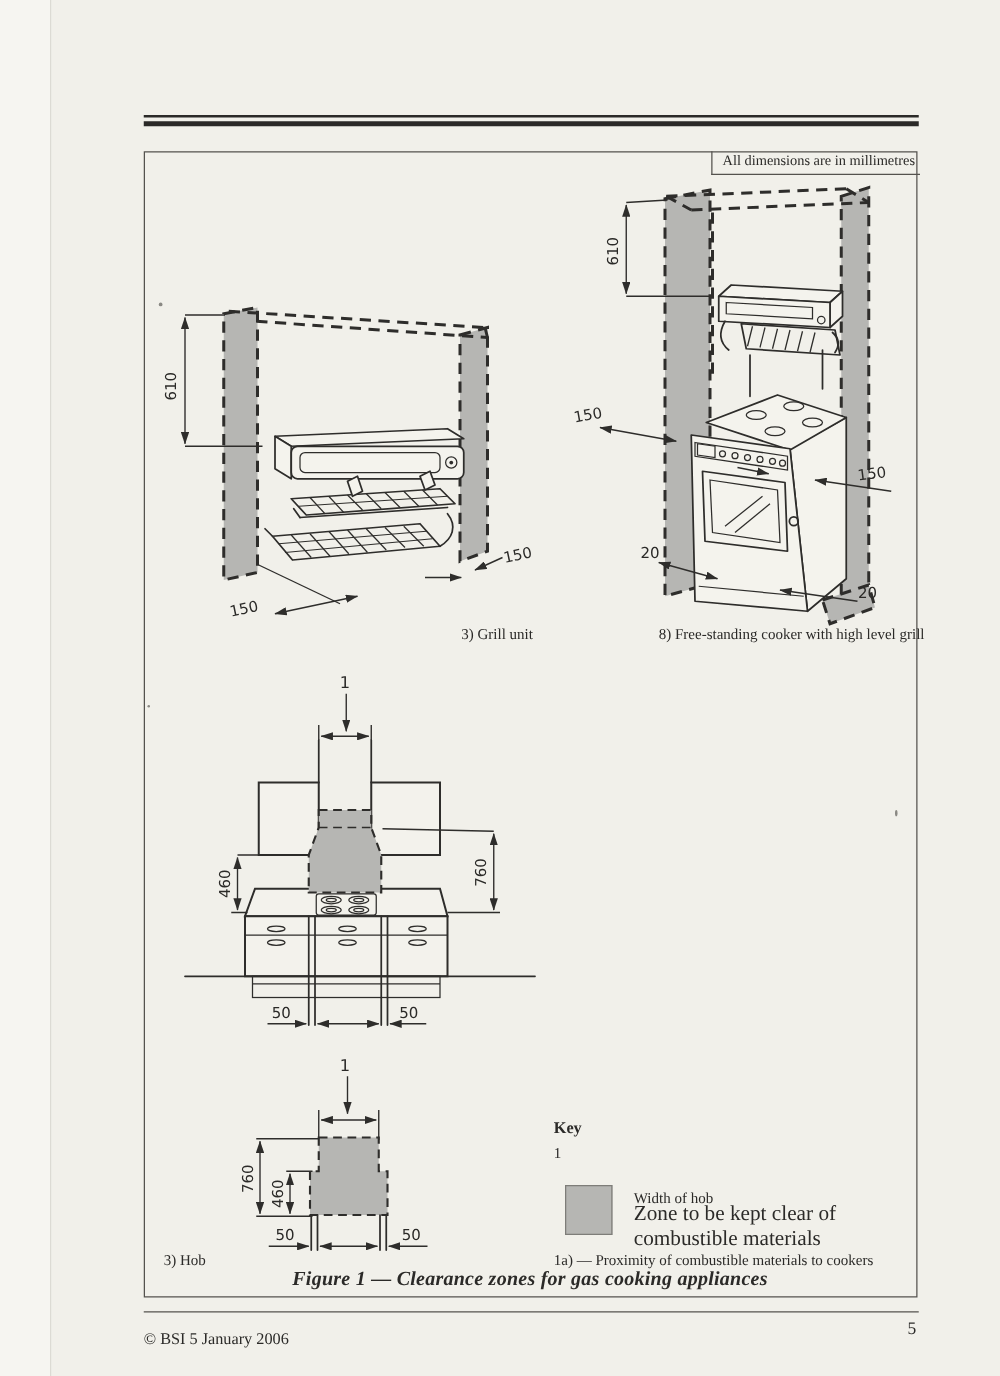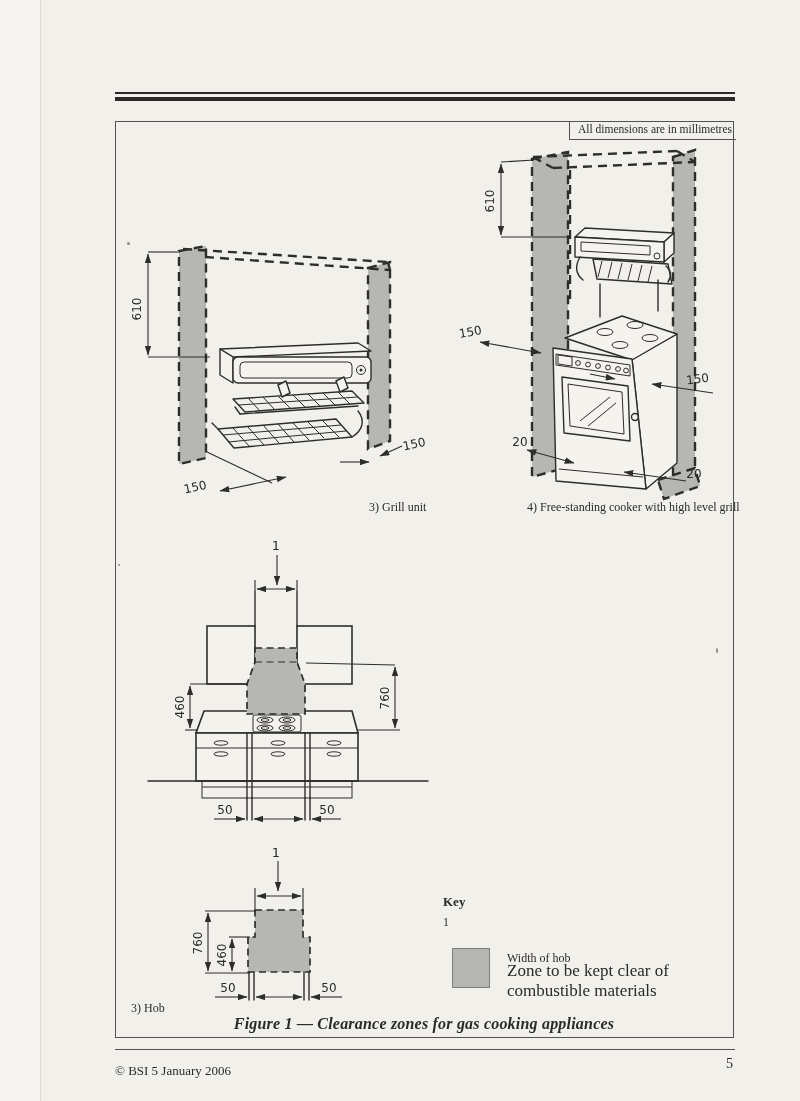--- a/index.html
+++ b/index.html
@@ -306,22 +306,23 @@
     <g>
       <line class="dim" x1="85" y1="152" x2="117" y2="152" marker-end="url(#ar4)"></line>
       <line class="dim" x1="126" y1="152" x2="172" y2="152" marker-start="url(#ar4)" marker-end="url(#ar4)"></line>
       <line class="dim" x1="181" y1="152" x2="212" y2="152" marker-start="url(#ar4)"></line>
       <text x="98" y="147" text-anchor="middle">50</text>
       <text x="199" y="147" text-anchor="middle">50</text>
     </g>
   </svg>
 
   <div class="abs cap" style="left:369px;top:500px;">3) Grill unit</div>
-  <div class="abs cap" style="left:527px;top:500px;">4) Free-standing cooker with high level grill</div>
+  <div class="abs cap" style="left:527px;top:500px;">8) Free-standing cooker with high level grill</div>
   <div class="abs cap" style="left:131px;top:1001px;">3) Hob</div>
+  <div class="abs cap" style="left:443px;top:1001px;">1a) — Proximity of combustible materials to cookers</div>
 
   <div class="abs keytitle" style="left:443px;top:894px;text-align:center;">Key</div>
   <div class="abs keytxt" style="left:443px;top:915px;">1</div>
   <div class="abs keytxt" style="left:507px;top:915px;margin-top:36px;">Width of hob</div>
   <div class="abs swatch" style="left:452px;top:948px;"></div>
   <div class="abs zonetxt" style="left:507px;top:961px;width:228px;">Zone to be kept clear of combustible materials</div>
 
   <div class="abs figcap" style="left:114px;top:1015px;font-style:italic;">Figure 1 — Clearance zones for gas cooking appliances</div>
 
   <div class="abs rule" style="left:115px;top:1048.5px;width:620px;height:1.6px;background:#55534f;"></div>

